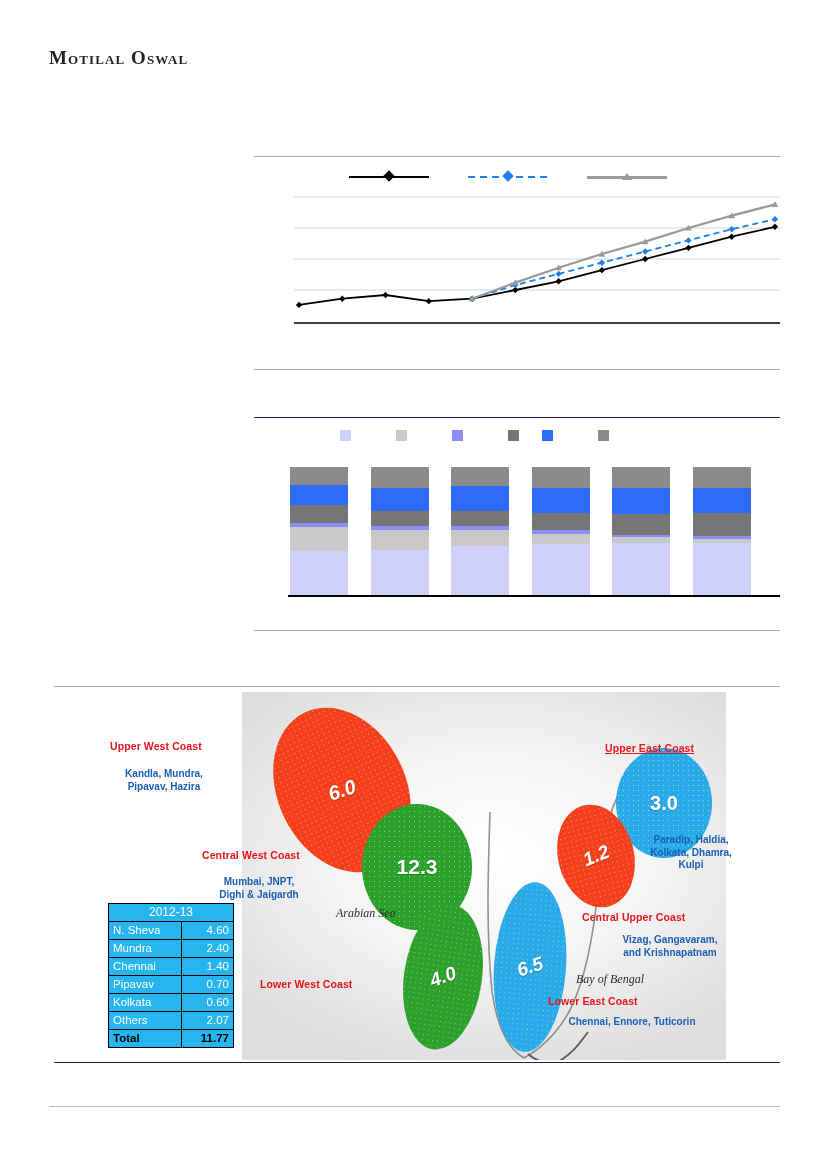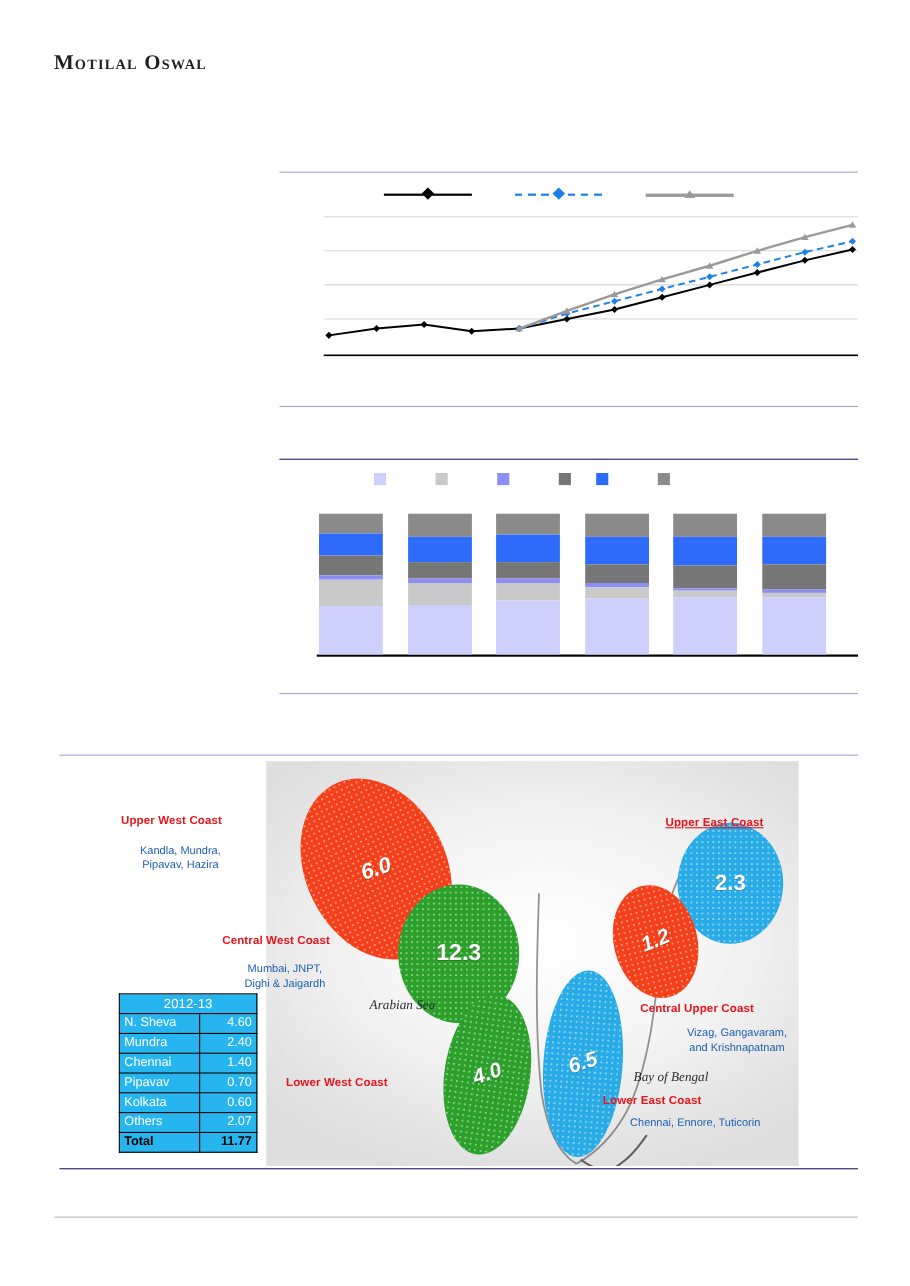--- a/index.html
+++ b/index.html
@@ -72,21 +72,21 @@
       radial-gradient(rgba(255,255,255,.45) 0.7px, transparent 0.9px);
     background-size:5px 5px;
     pointer-events:none;
   }
   .blob span{position:relative;z-index:2;}
   .lbl-head{
     position:absolute;color:#e8141c;font-weight:bold;font-size:10.5px;
     white-space:nowrap;letter-spacing:.1px;
   }
   .lbl-sub{
-    position:absolute;color:#1a5fb4;font-weight:normal;font-size:10px;
+    position:absolute;color:#1a5fb4;font-weight:bold;font-size:10px;
     line-height:12.5px;text-align:center;
   }
   .sea-label{
     position:absolute;font-family:"Liberation Serif",serif;font-style:italic;
     font-size:12px;color:#2b2b2b;white-space:nowrap;
   }
 
   
   #port-table{
     position:absolute;left:108px;top:903px;width:126px;
@@ -250,21 +250,21 @@
 
       <div class="blob" style="left:120px;top:112px;width:110px;height:126px;background:#2ba02b;font-size:21px;font-style:normal;">
         <span>12.3</span>
       </div>
 
       <div class="blob" style="left:162px;top:212px;width:78px;height:146px;background:#2ba02b;transform:rotate(8deg);font-size:19px;">
         <span style="transform:rotate(-8deg) rotate(-20deg);">4.0</span>
       </div>
 
       <div class="blob" style="left:374px;top:56px;width:96px;height:110px;background:#29abe8;font-size:20px;font-style:normal;">
-        <span>2.3</span>
+        <span>3.0</span>
       </div>
 
       <div class="blob" style="left:316px;top:112px;width:76px;height:104px;background:#f4401a;transform:rotate(-14deg);font-size:19px;">
         <span style="transform:rotate(14deg) rotate(-22deg);">1.2</span>
       </div>
 
       <div class="blob" style="left:252px;top:190px;width:72px;height:170px;background:#29abe8;transform:rotate(4deg);font-size:19px;">
         <span style="transform:rotate(-4deg) rotate(-18deg);">6.5</span>
       </div>
 
@@ -276,20 +276,23 @@
     <div class="lbl-sub" style="left:40px;top:76px;width:140px;white-space:pre-line;">Kandla, Mundra,
 Pipavav, Hazira</div>
 
     <div class="lbl-head" style="left:148px;top:157px;">Central West Coast</div>
     <div class="lbl-sub" style="left:140px;top:184px;width:130px;white-space:pre-line;">Mumbai, JNPT,
 Dighi &amp; Jaigardh</div>
 
     <div class="lbl-head" style="left:206px;top:286px;">Lower West Coast</div>
 
     <div class="lbl-head" style="left:551px;top:50px;text-decoration:underline;">Upper East Coast</div>
+    <div class="lbl-sub" style="left:572px;top:142px;width:130px;white-space:pre-line;">Paradip, Haldia,
+Kolkata, Dhamra,
+Kulpi</div>
 
     <div class="lbl-head" style="left:528px;top:219px;">Central Upper Coast</div>
     <div class="lbl-sub" style="left:536px;top:242px;width:160px;white-space:pre-line;">Vizag, Gangavaram,
 and Krishnapatnam</div>
 
     <div class="lbl-head" style="left:494px;top:303px;">Lower East Coast</div>
     <div class="lbl-sub" style="left:478px;top:324px;width:200px;white-space:pre-line;">Chennai, Ennore, Tuticorin</div>
   </div>
 
   <table id="port-table">

